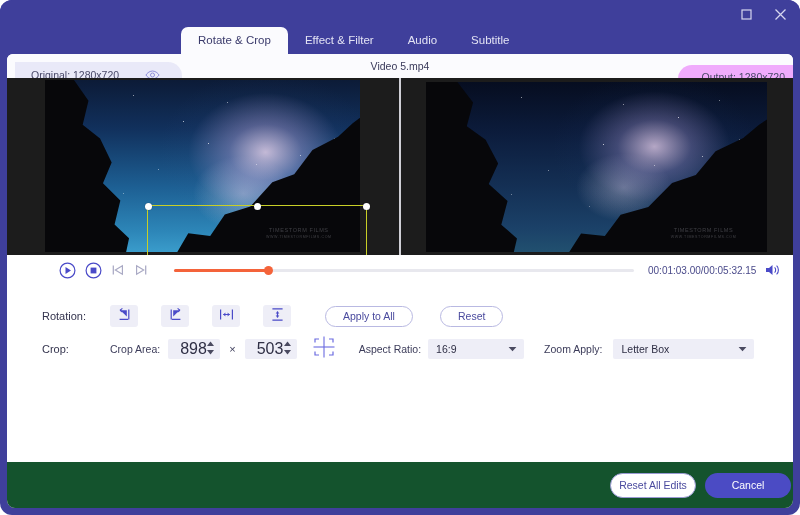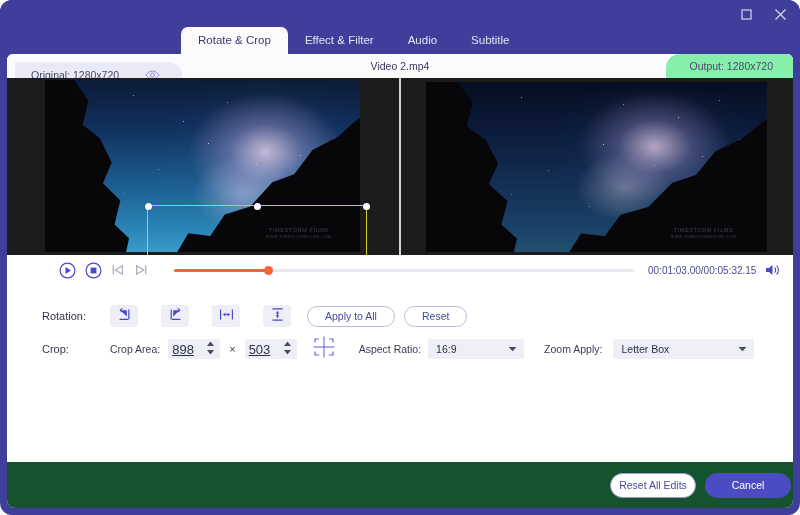--- a/index.html
+++ b/index.html
@@ -83,25 +83,25 @@
     border-radius: 0 14px 0 0;
   }
   .eye-icon { display: flex; align-items: center; color: #8f8fd8; }
   .vidname {
     position: absolute; left: 0; top: 0;
     width: 786px; height: 24px;
     display: flex; align-items: center; justify-content: center;
     font-size: 10.5px; color: #3a3a5a;
   }
   .out-chip {
-    position: absolute; right: 0; top: 0;
+    position: absolute; right: 0; top: 11px;
     height: 24px;
     display: flex; align-items: center;
-    padding: 0 20px 0 24px;
-    background: #86efac;
+    padding: 0 8px 0 24px;
+    background: #f0abfc;
     border-radius: 14px 0 0 0;
   }
 
   
   .previews {
     position: relative;
     width: 786px; height: 177px;
     background: #1c1c1c;
     display: flex;
   }
@@ -266,22 +266,22 @@
 
   .sub-label { font-size: 10.5px; color: #3c3c5a; white-space: nowrap; }
   .spin {
     position: relative;
     width: 52px; height: 20px;
     background: #eeeef7;
     border-radius: 2px;
     display: flex; align-items: center;
   }
   .spin-val {
-    padding-left: 4px;
-    font-size: 13px; color: #2f2f45; text-decoration: underline;
+    padding-left: 12px;
+    font-size: 16px; color: #2f2f45;
   }
   .spin-arrows {
     position: absolute; right: 5px; top: 2px;
     display: flex; flex-direction: column; gap: 2px;
     color: #4a4a60;
   }
   .times { font-size: 11px; color: #3c3c5a; }
   .crosshair { display: flex; align-items: center; justify-content: center; }
 
   .sel {
@@ -349,21 +349,21 @@
       <div class="tab active"><span>Rotate &amp; Crop</span></div>
       <div class="tab"><span>Effect &amp; Filter</span></div>
       <div class="tab"><span>Audio</span></div>
       <div class="tab"><span>Subtitle</span></div>
     </div>
   </div>
 
   <div class="panel">
 
     <div class="infostrip">
-      <div class="vidname">Video 2.mp4</div>
+      <div class="vidname">Video 5.mp4</div>
       <div class="orig-chip">
         <span>Original: 1280x720</span>
         <span class="eye-icon">
           <svg width="15" height="10" viewBox="0 0 15 10">
             <path d="M7.5 1 C11 1 13.6 4 14 5 C13.6 6 11 9 7.5 9 C4 9 1.4 6 1 5 C1.4 4 4 1 7.5 1 Z" fill="none" stroke="currentColor" stroke-width="1"></path>
             <circle cx="7.5" cy="5" r="2" fill="none" stroke="currentColor" stroke-width="1"></circle>
           </svg>
         </span>
       </div>
       <div class="out-chip">
@@ -488,21 +488,21 @@
             <span>
               <svg width="15" height="15" viewBox="0 0 15 15">
                 <path d="M2.4 1.8 L12.6 1.8 M2.4 13.2 L12.6 13.2" stroke="currentColor" stroke-width="1.2"></path>
                 <path d="M7.5 4.4 L7.5 10.6" stroke="currentColor" stroke-width="1.2"></path>
                 <path d="M7.5 4.4 L5.6 6.5 L9.4 6.5 Z" fill="currentColor"></path>
                 <path d="M7.5 10.6 L5.6 8.5 L9.4 8.5 Z" fill="currentColor"></path>
               </svg>
             </span>
           </div>
         </div>
-        <div style="display:flex; align-items:center; gap:9px; margin-left:16px;">
+        <div style="display:flex; align-items:center; gap:27px; margin-left:34px;">
           <div class="pill">Apply to All</div>
           <div class="pill">Reset</div>
         </div>
       </div>
 
       <div class="row" style="height:32px;">
         <div class="row-label">Crop:</div>
 
         <span class="sub-label">Crop Area:</span>
 

